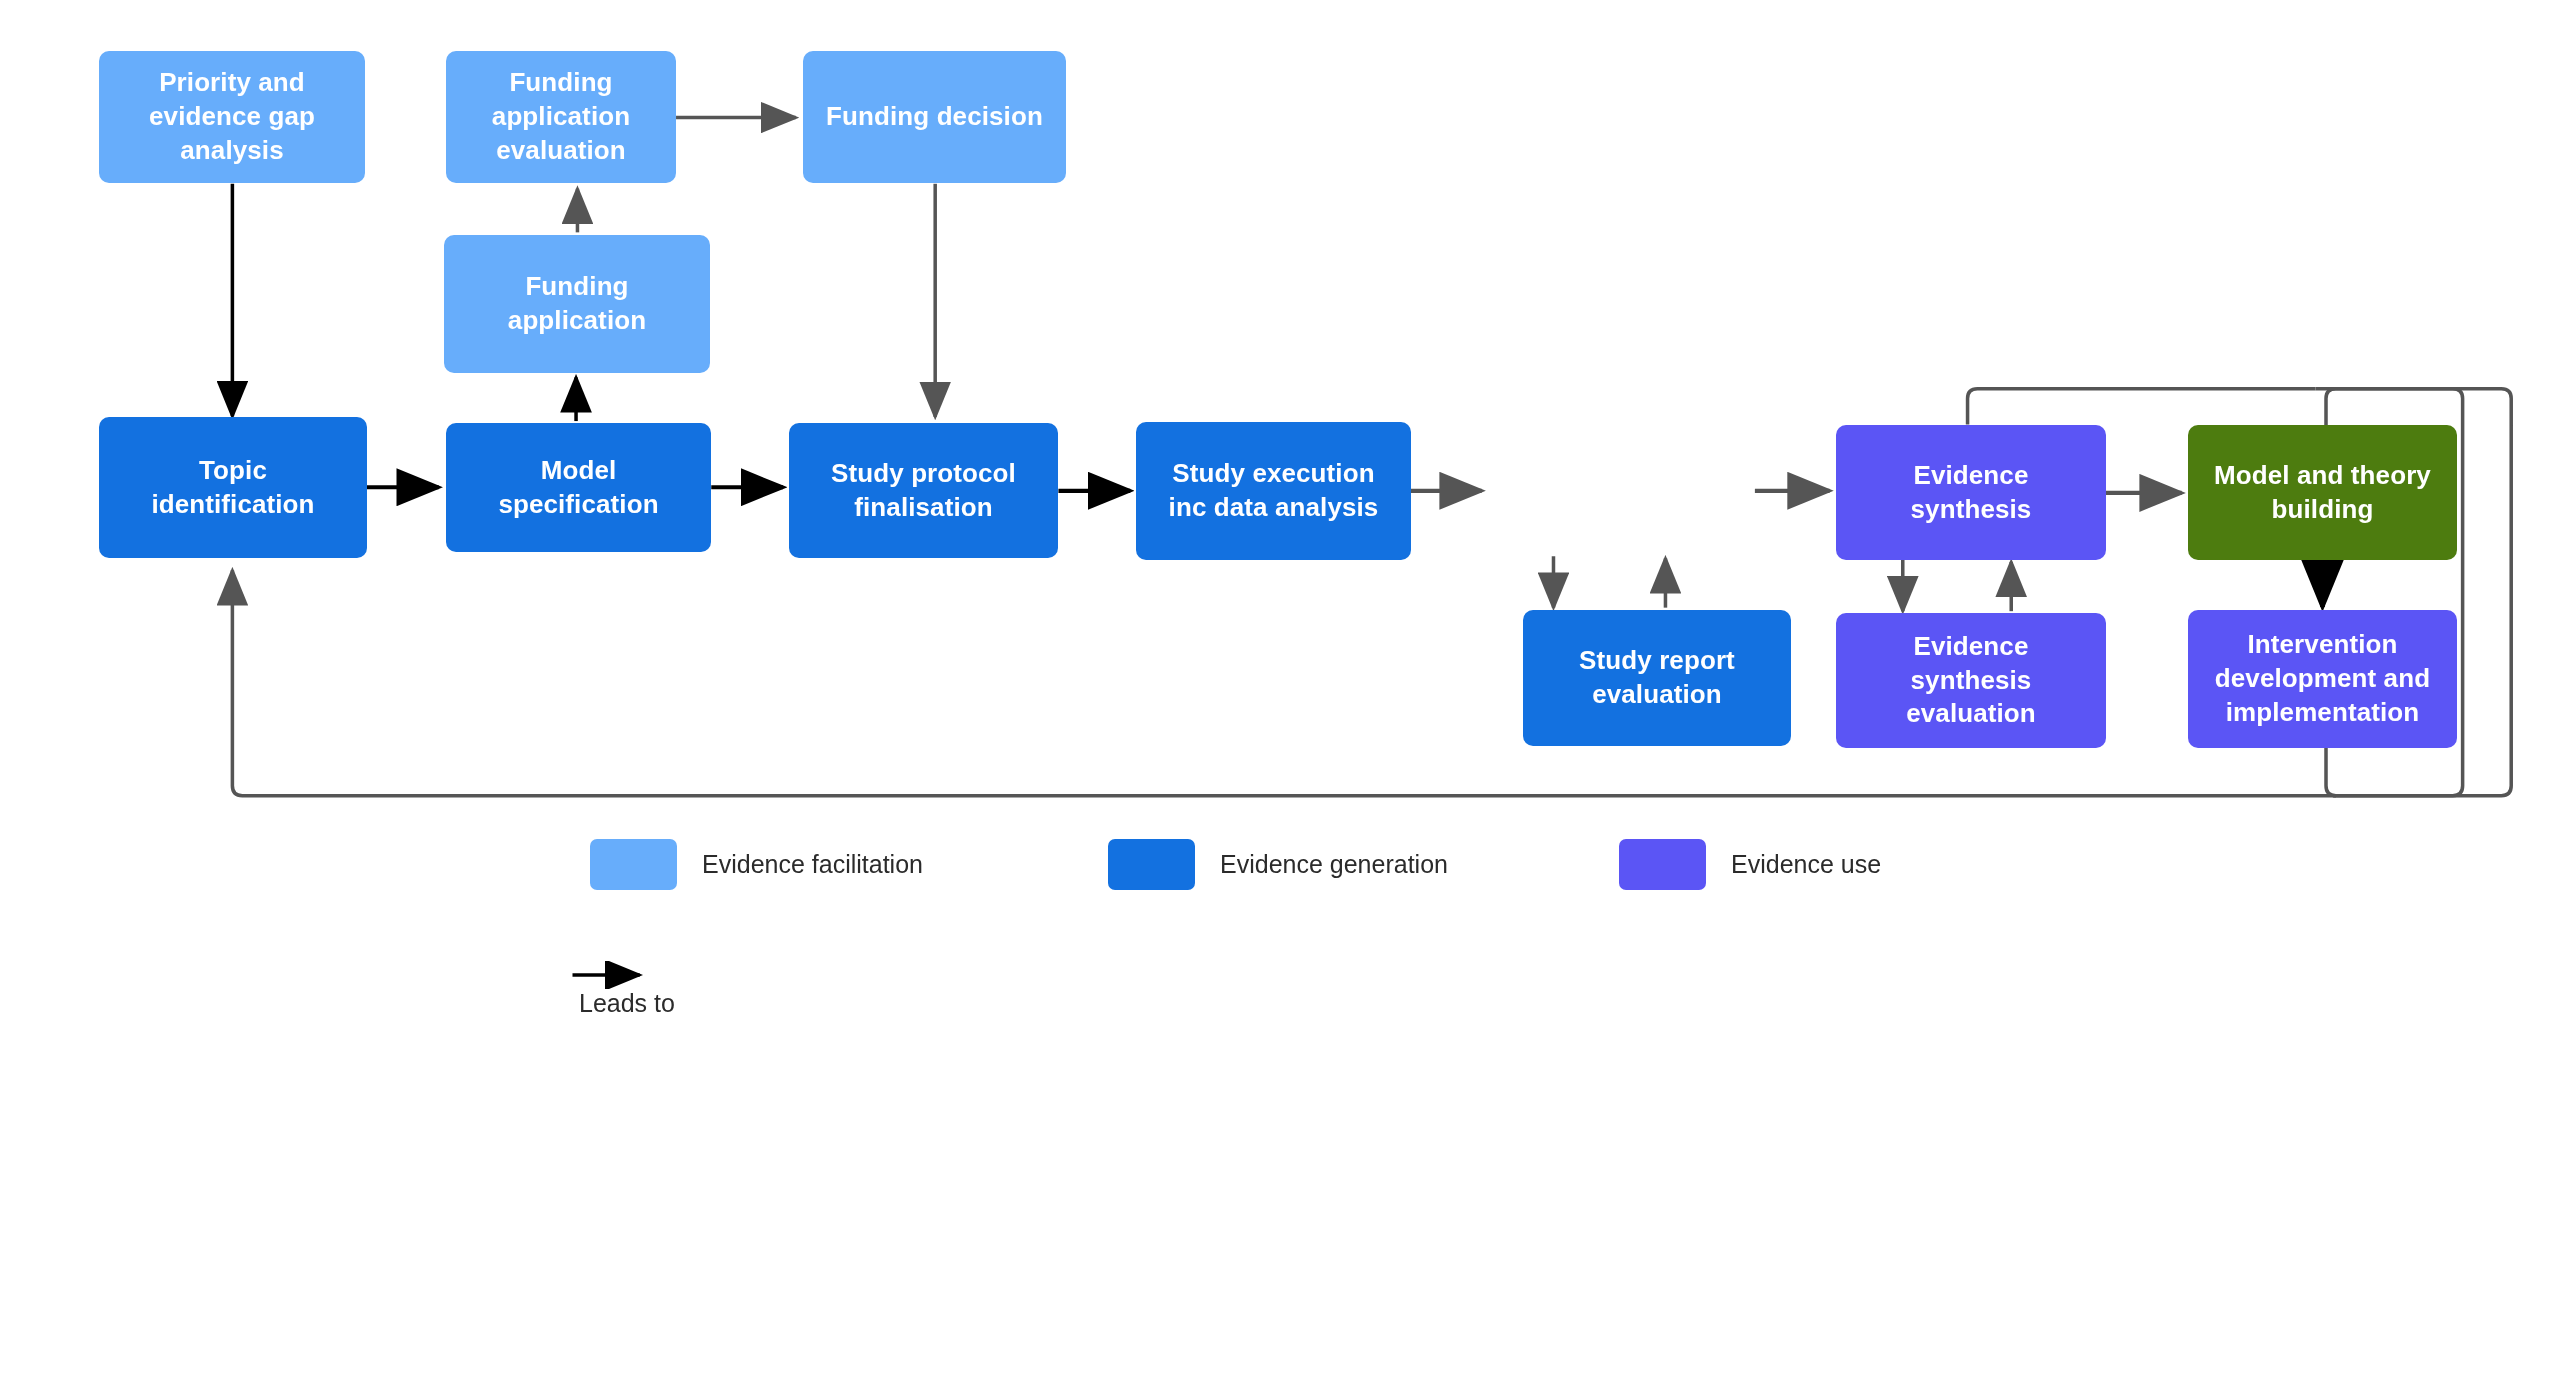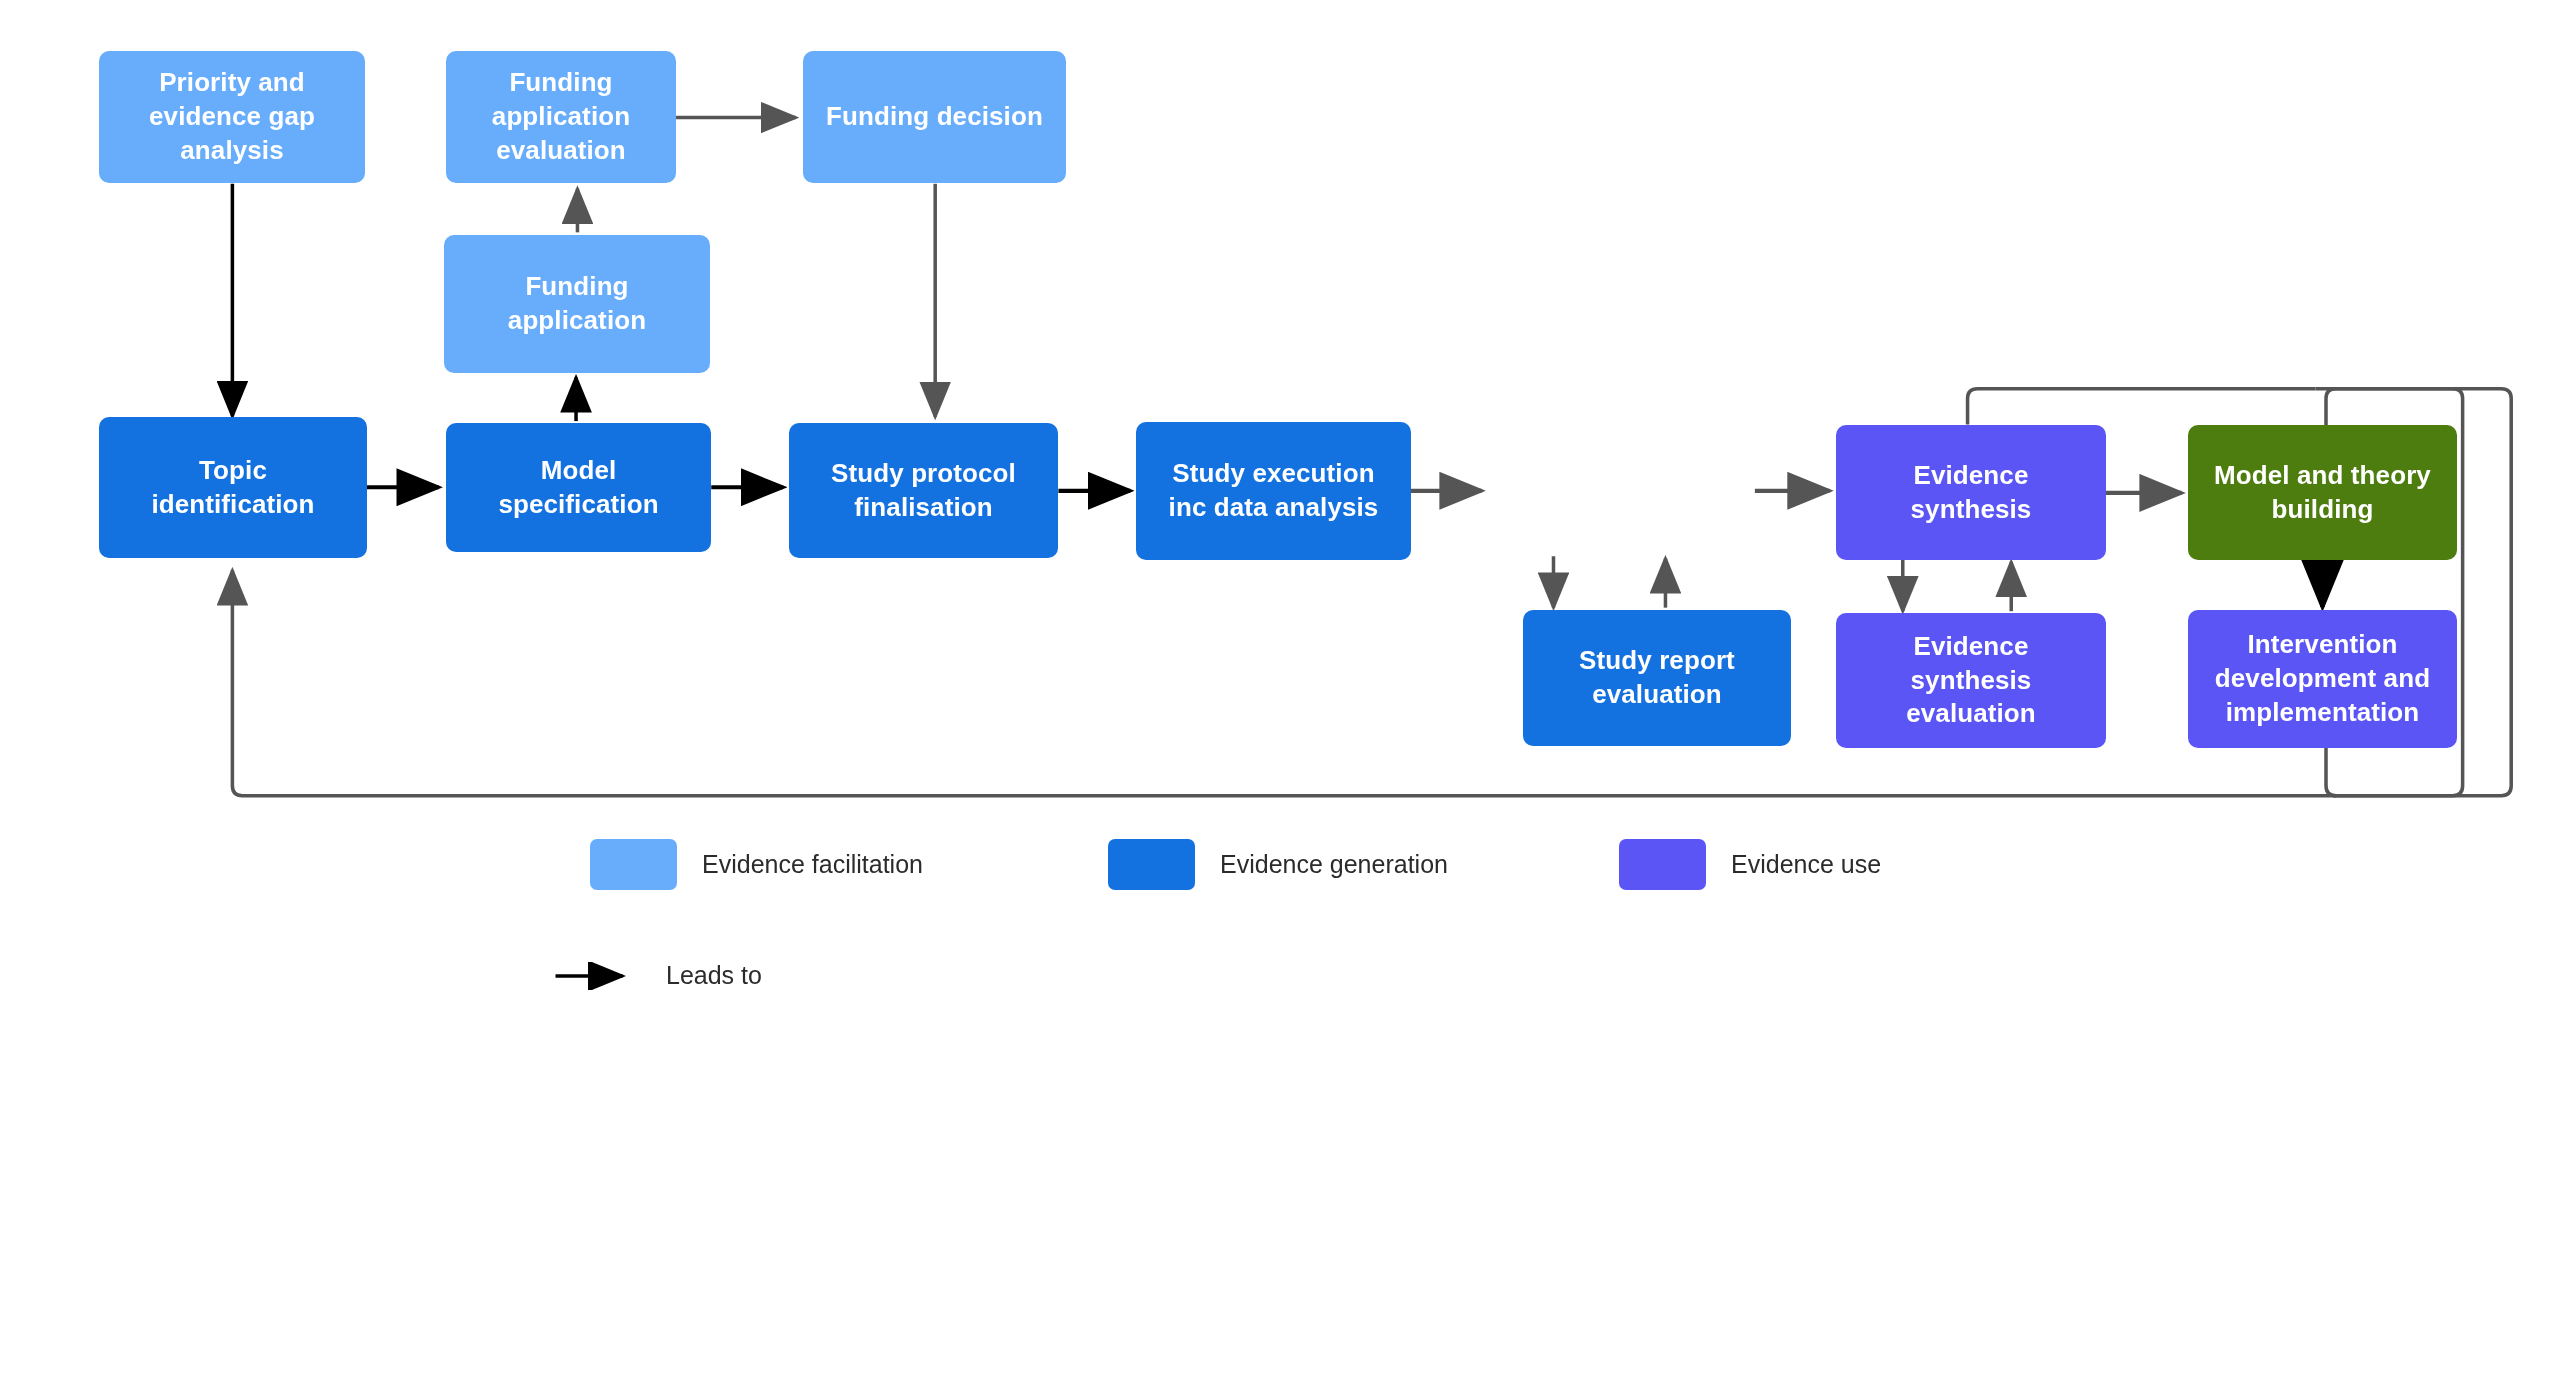--- a/index.html
+++ b/index.html
@@ -267,21 +267,21 @@
     <div class="legend-item" style="width:511px;">
       <div class="swatch" style="background:#1371E0;"></div>
       <div class="legend-label">Evidence generation</div>
     </div>
     <div class="legend-item">
       <div class="swatch" style="background:#5B55F5;"></div>
       <div class="legend-label">Evidence use</div>
     </div>
   </div>
 
-  <div class="legend-row" style="left:554px; top:961px;">
+  <div class="legend-row" style="left:554px; top:961px;flex-direction:column;">
     <div class="legend-arrow-wrap">
       <svg width="87" height="28" viewBox="0 0 124 40" aria-hidden="true">
         <defs>
           <marker id="ahLegend" markerWidth="11" markerHeight="9" refX="10" refY="4.5" orient="auto" markerUnits="strokeWidth">
             <path d="M0,0 L11,4.5 L0,9 z" fill="#000000"></path>
           </marker>
         </defs>
         <path d="M2,20 L98,20" stroke="#000000" stroke-width="5" fill="none" marker-end="url(#ahLegend)"></path>
       </svg>
     </div>

